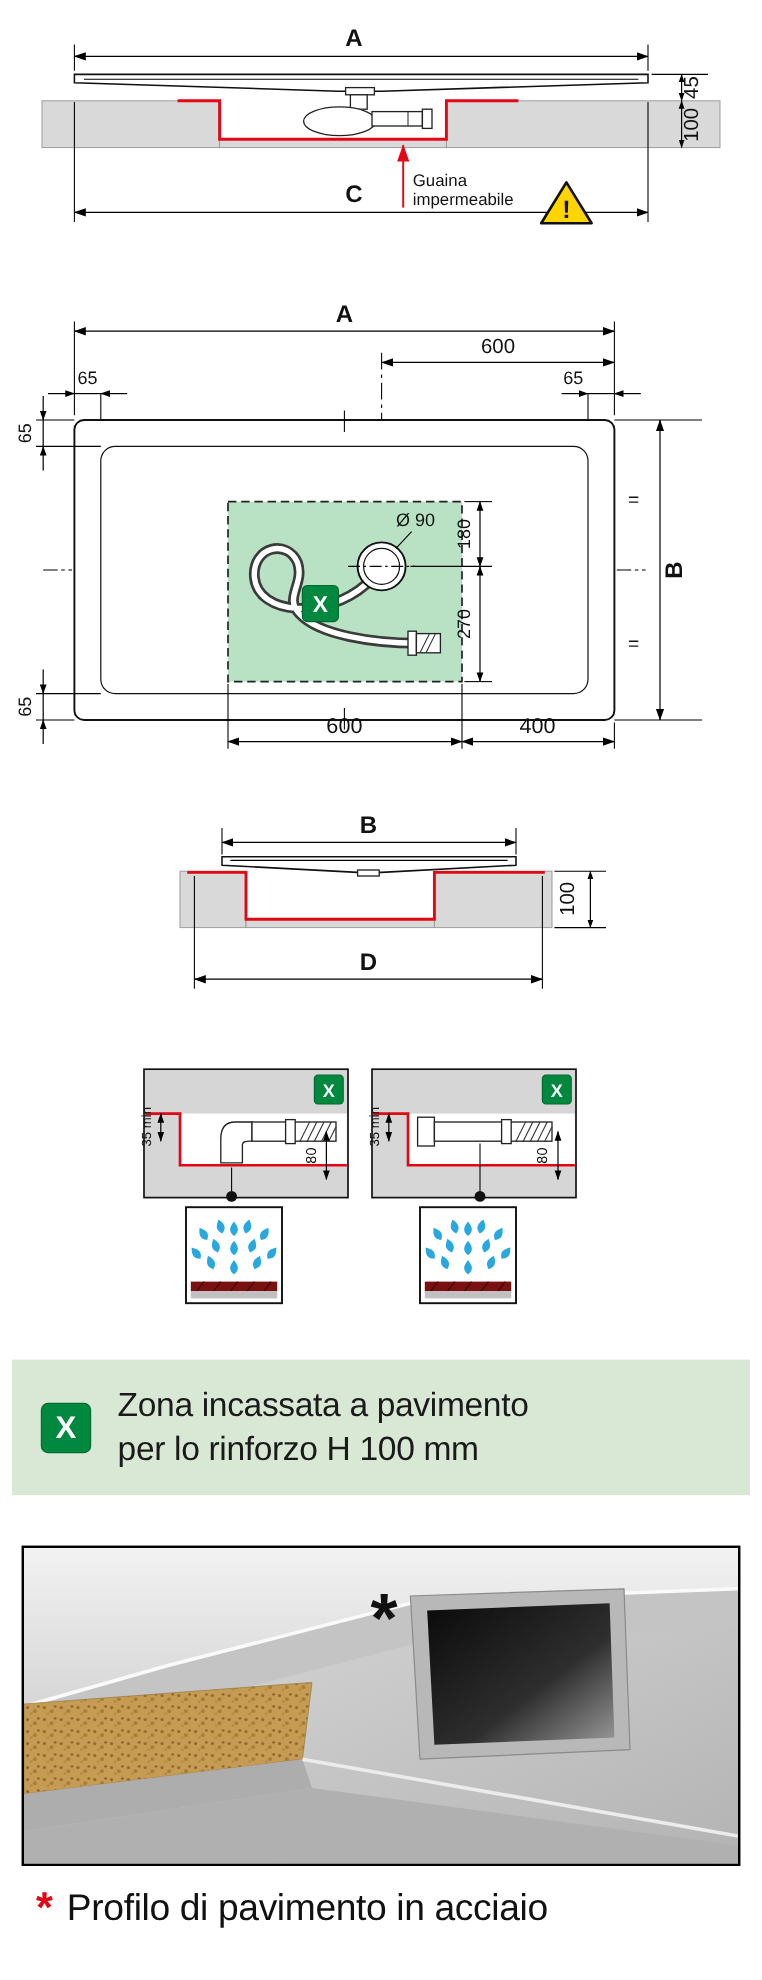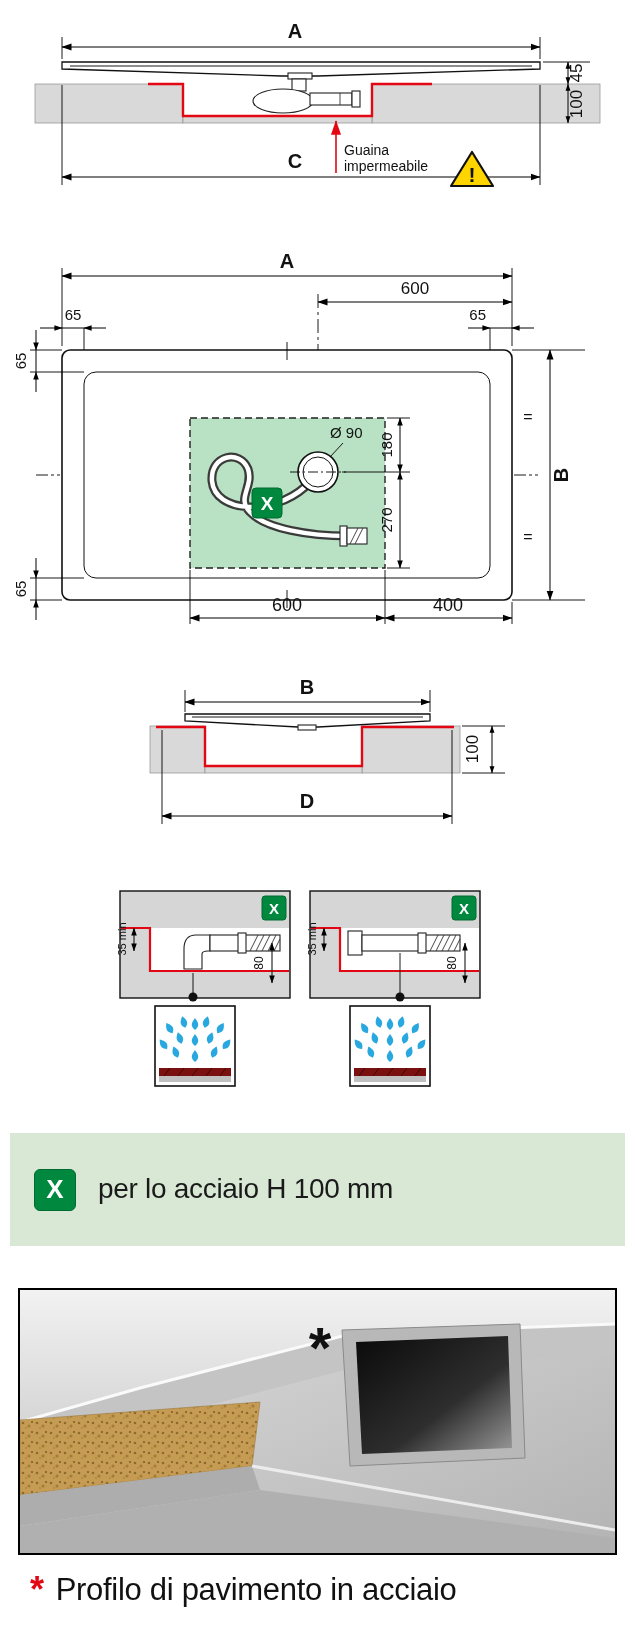--- a/index.html
+++ b/index.html
@@ -391,21 +391,22 @@
       <line x1="387" y1="193" x2="393" y2="185" stroke="#3f0606" stroke-width="1"></line>
       <line x1="401" y1="193" x2="407" y2="185" stroke="#3f0606" stroke-width="1"></line>
       <line x1="415" y1="193" x2="421" y2="185" stroke="#3f0606" stroke-width="1"></line>
       <rect x="354" y="193" width="72" height="6" fill="#c0c0c0"></rect>
     </g>
   </svg>
 
   <div class="banner">
     <div class="xbadge">X</div>
     <div class="banner-text">
-      <div>per lo acciaio H 100 mm</div>
+      <div>Zona incassata a pavimento</div>
+      <div>per lo rinforzo H 100 mm</div>
     </div>
   </div>
 
   <div class="photo-frame">
     <svg width="595" height="263" viewBox="0 0 595 263" style="position:static">
       <defs>
         <linearGradient id="gbg" x1="0" y1="0" x2="1" y2="1">
           <stop offset="0" stop-color="#dedede"></stop>
             <stop offset="1" stop-color="#b3b3b3"></stop>
         </linearGradient>

